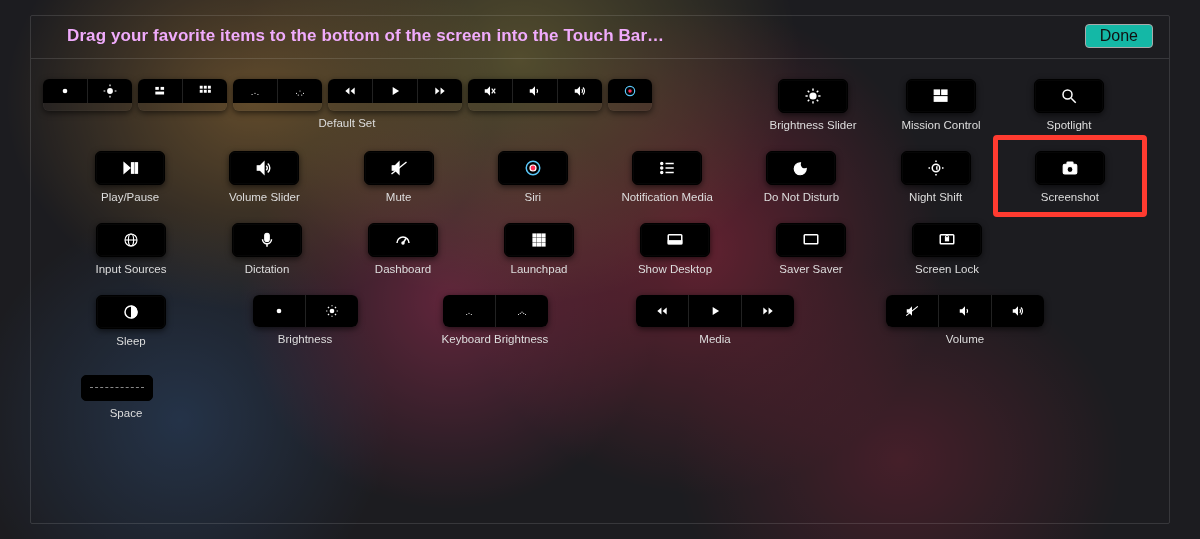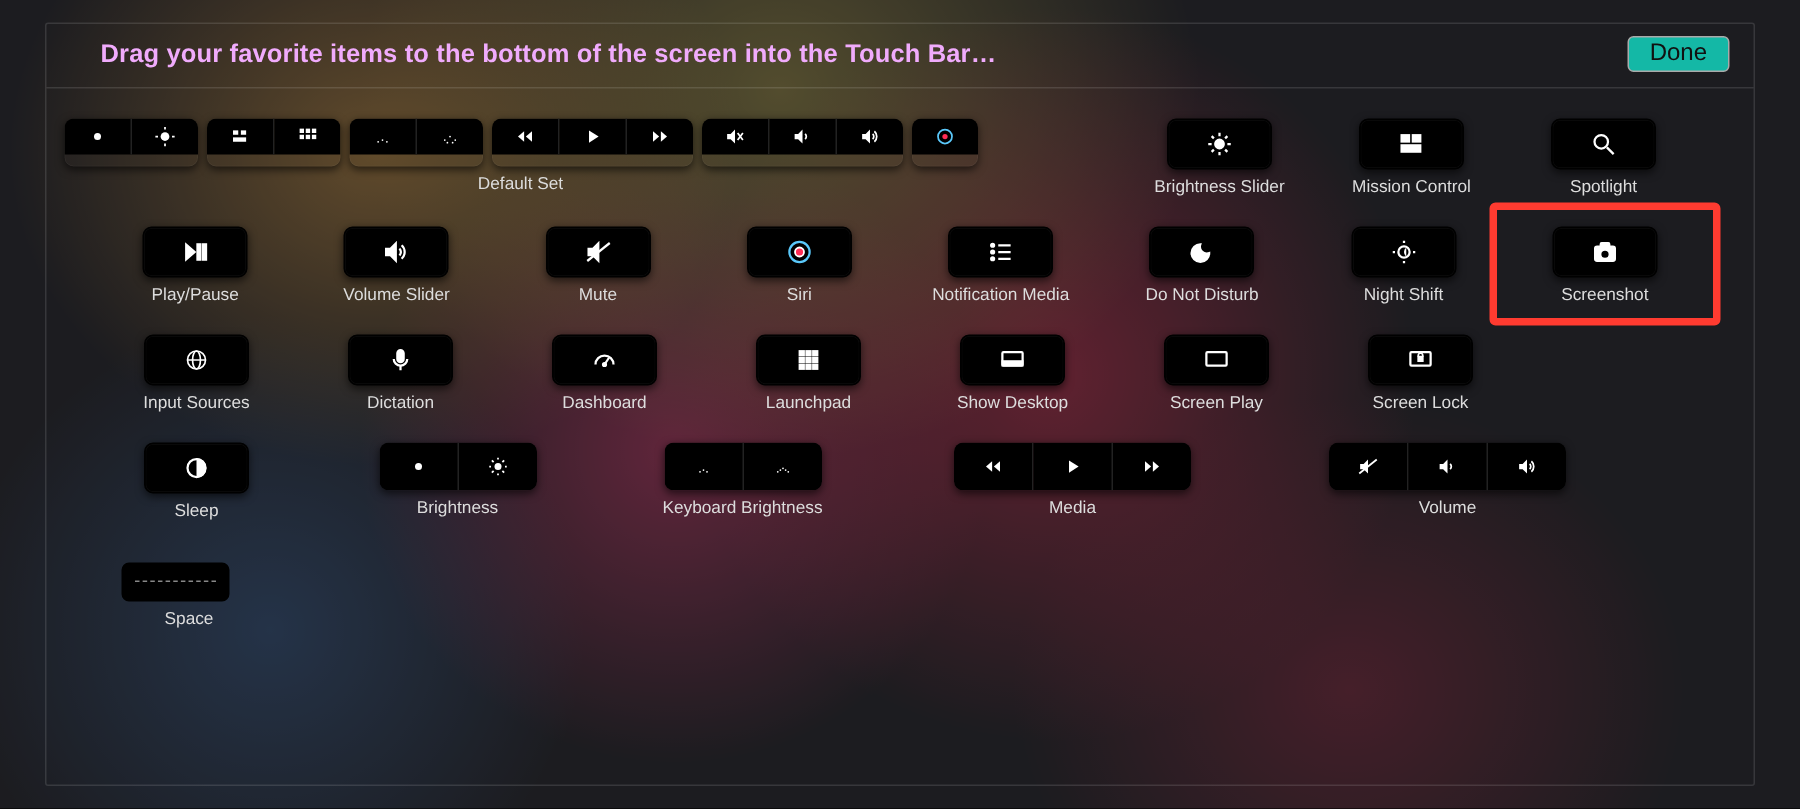--- a/index.html
+++ b/index.html
@@ -358,21 +358,21 @@
               </svg>
             </div>
           <div class="item-label">Show Desktop</div>
         </div>
         <div class="item">
           <div class="btn">
               <svg viewBox="0 0 24 24">
                 <rect x="3" y="5" width="18" height="12" rx="1" stroke="#fff" stroke-width="2" fill="none"></rect>
               </svg>
             </div>
-          <div class="item-label">Screen Play</div>
+          <div class="item-label">Saver Saver</div>
         </div>
         <div class="item">
           <div class="btn">
               <svg viewBox="0 0 24 24">
                 <rect x="3" y="5" width="18" height="12" rx="1" stroke="#fff" stroke-width="2" fill="none"></rect>
                 <rect x="10" y="9" width="4" height="4" fill="#fff"></rect>
                 <path d="M10 9v-1a2 2 0 0 1 4 0v1" stroke="#fff" fill="none" stroke-width="1.5"></path>
               </svg>
             </div>
           <div class="item-label">Screen Lock</div>

